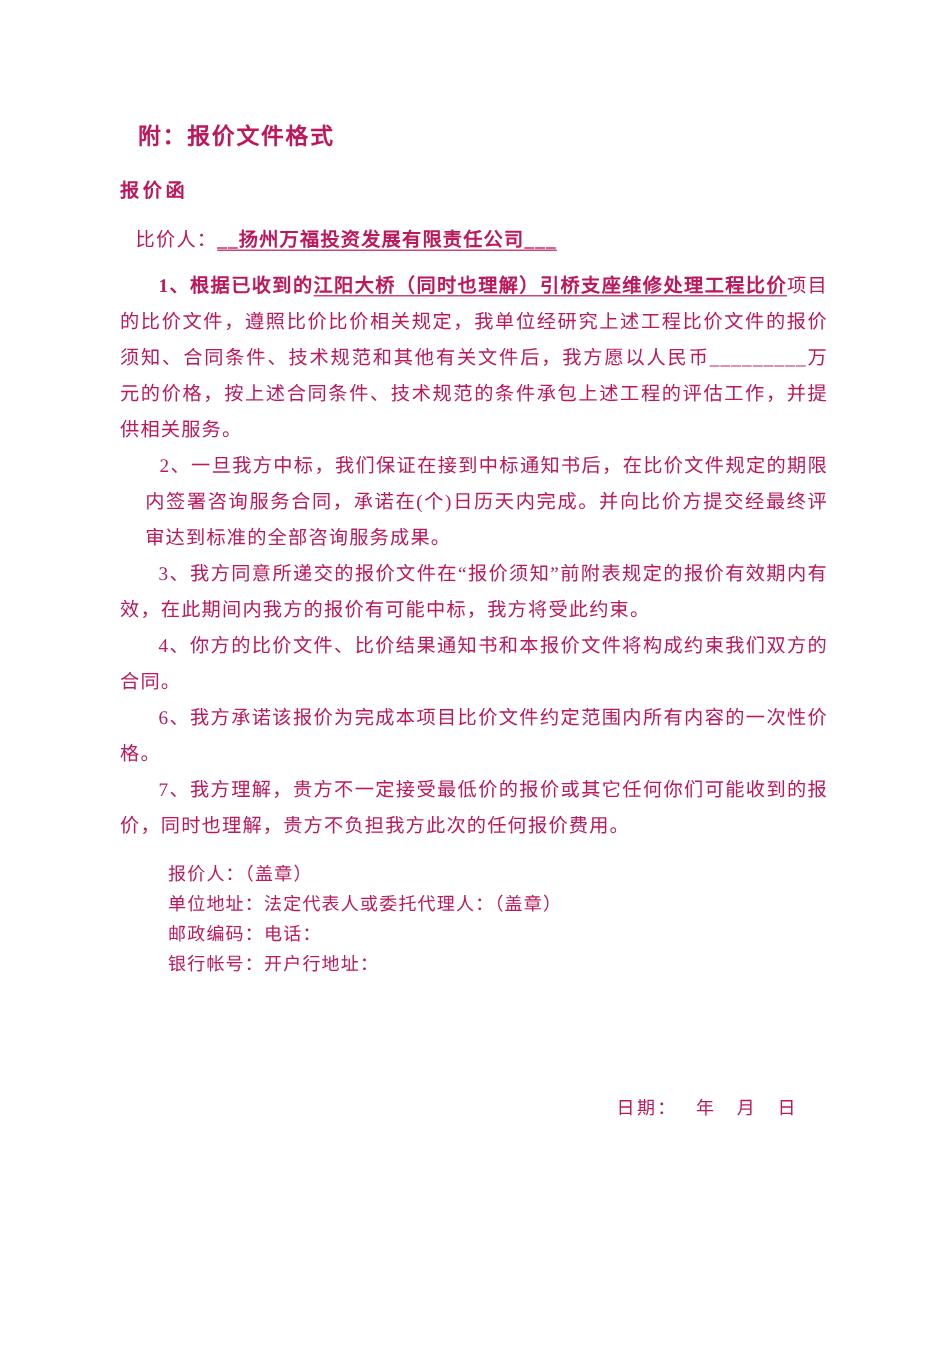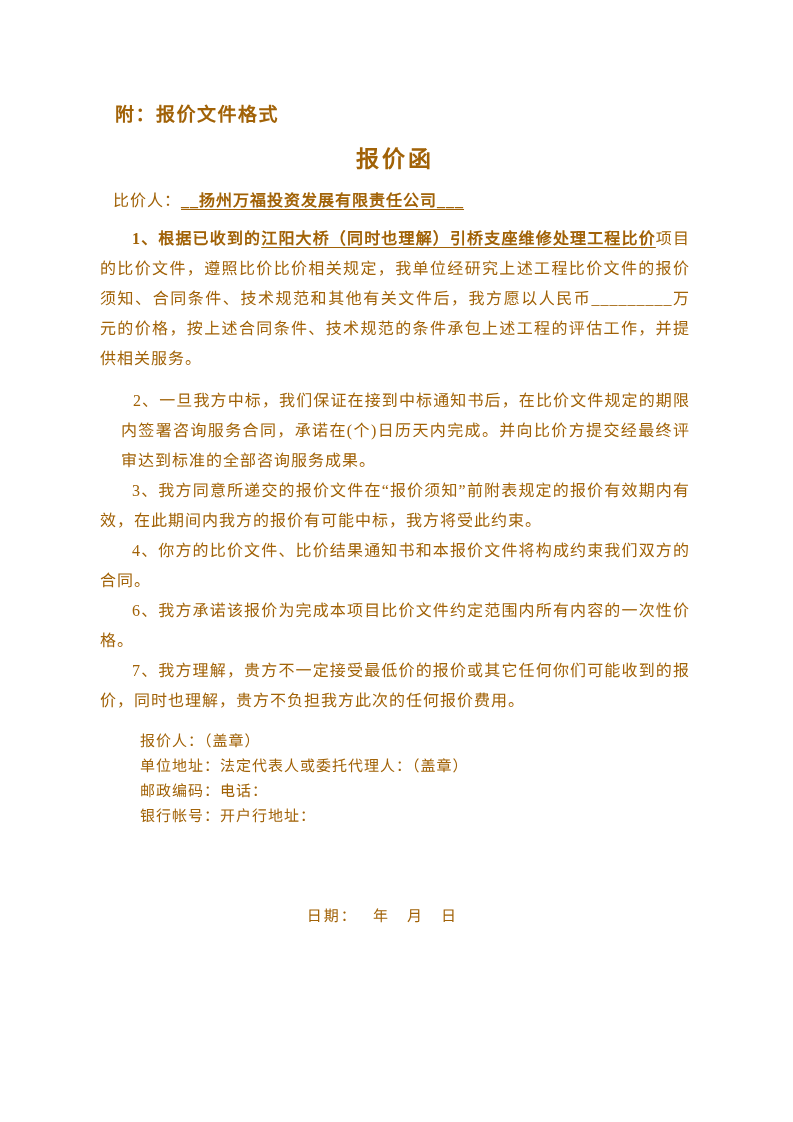--- a/index.html
+++ b/index.html
@@ -7,37 +7,37 @@
     margin: 0;
     padding: 0;
     background: #ffffff;
   }
   .page {
     position: relative;
     width: 793px;
     height: 1122px;
     margin: 0 auto;
     background: #ffffff;
-    color: #a16207;
+    color: #be185d;
     font-family: "Liberation Serif", "DejaVu Serif", serif;
     box-sizing: border-box;
     padding: 103px 103px 0 100px;
     overflow: hidden;
   }
   .attachment-heading {
     font-size: 19px;
     font-weight: bold;
     letter-spacing: 1.5px;
     margin: 0 0 0 15px;
     line-height: 24px;
   }
   .doc-title {
-    font-size: 23px;
+    font-size: 16px;
     font-weight: bold;
-    text-align: center;
+    text-align: left;
     letter-spacing: 3px;
     margin: 19px 0 0 0;
     line-height: 28px;
   }
   .bidder-line {
     font-size: 16px;
     letter-spacing: 1px;
     margin: 15px 0 0 13px;
     line-height: 24px;
   }
@@ -45,41 +45,41 @@
   .underline { text-decoration: underline; text-underline-offset: 3px; }
   .body-para {
     font-size: 16px;
     line-height: 30px;
     letter-spacing: 1px;
     text-align: justify;
     text-indent: 32px;
     margin: 0;
   }
   .first-para { margin-top: 11px; }
-  .gap-before { margin-top: 12px; }
+  .gap-before { }
   
   .hang-indent {
     padding-left: 21px;
     text-indent: 12px;
   }
   .signature-block {
     margin-top: 13px;
     padding-left: 40px;
   }
   .sig-line {
     font-size: 15px;
     line-height: 25px;
     letter-spacing: 1px;
     white-space: pre-wrap;
   }
   .date-line {
-    margin-top: 76px;
+    margin-top: 96px;
     font-size: 15px;
     letter-spacing: 2px;
-    text-align: center;
+    text-align: right;
     padding-right: 25px;
     line-height: 22px;
     white-space: pre-wrap;
   }
 </style>
 </head>
 <body>
 
 <div class="page">
 

